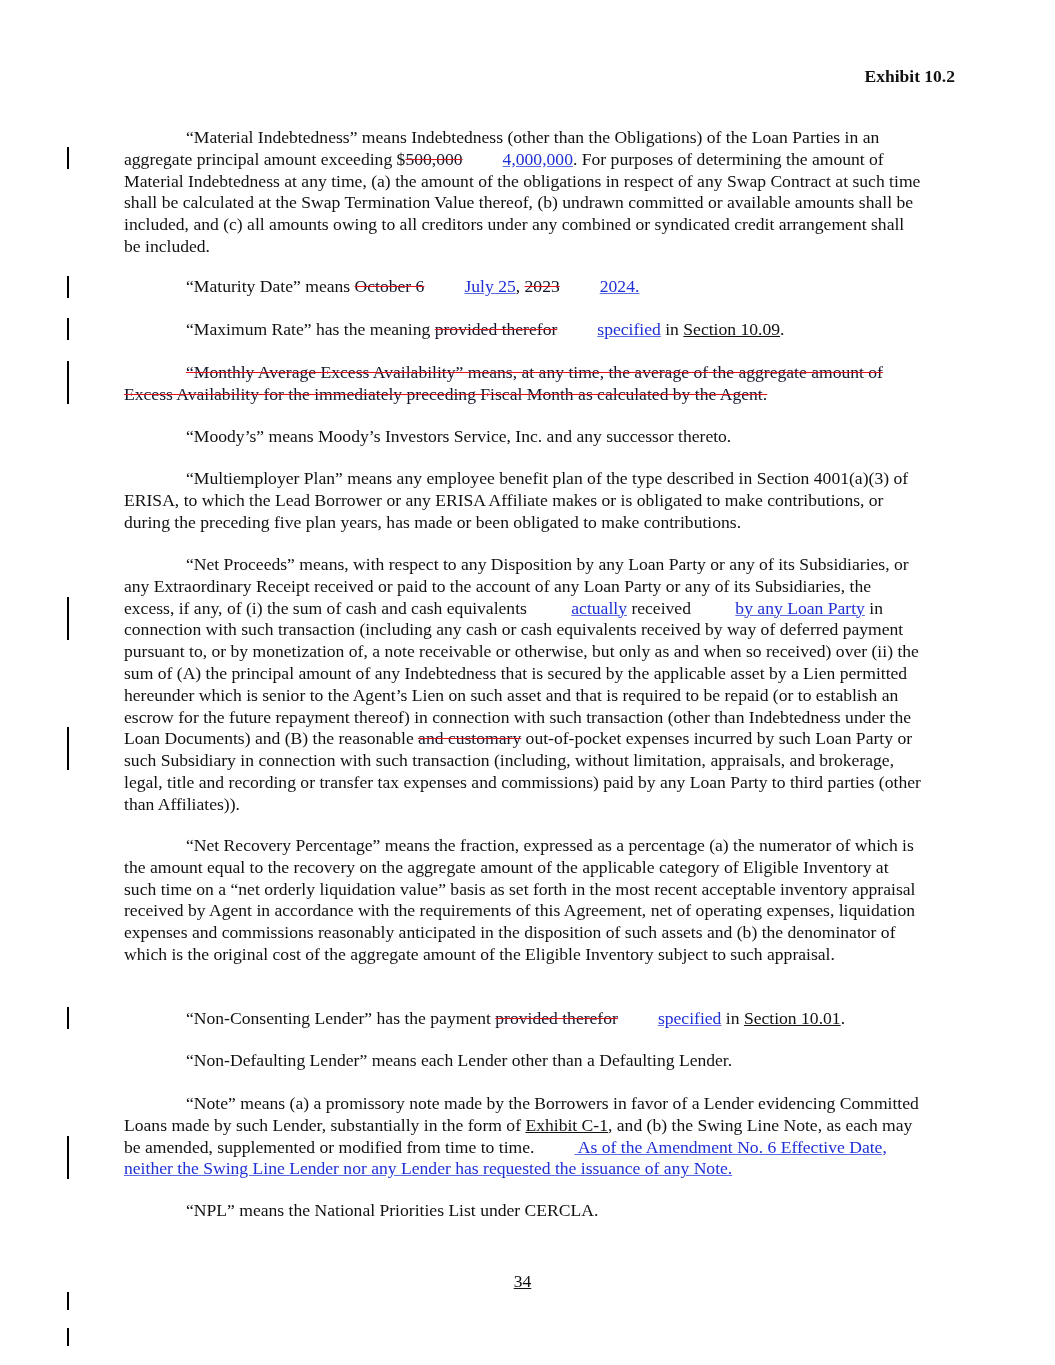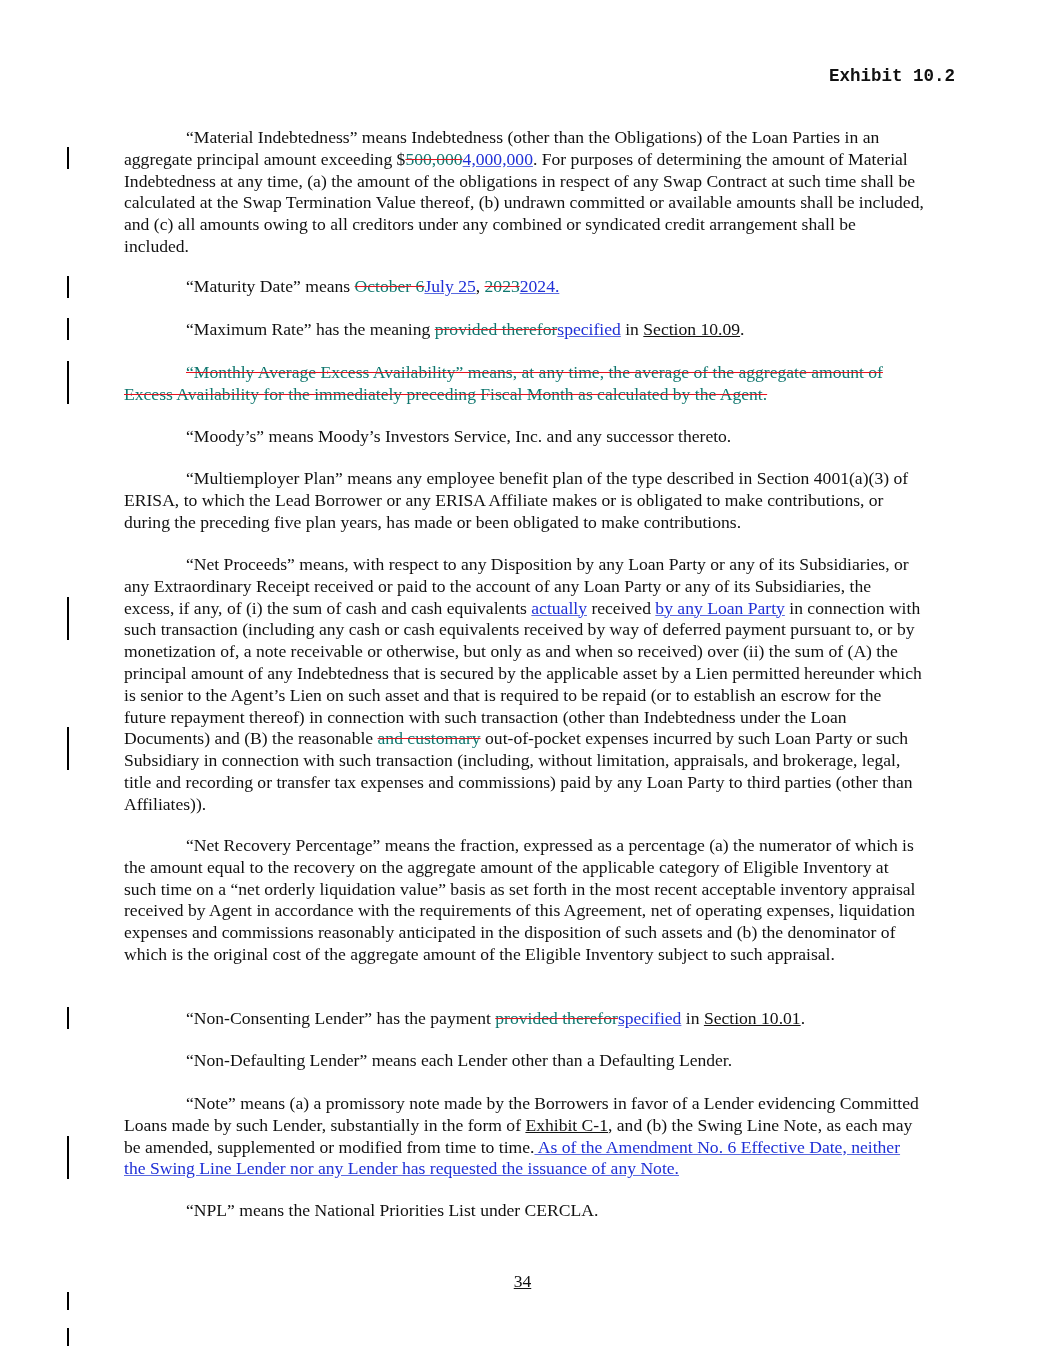--- a/index.html
+++ b/index.html
@@ -1,23 +1,23 @@
 <!DOCTYPE html>
 <html><head>
 <meta charset="utf-8">
 <style>
   html, body { margin: 0; padding: 0; background: #ffffff; }
   body { width: 1055px; height: 1365px; position: relative; overflow: hidden;
          font-family: "Liberation Serif", "DejaVu Serif", serif; color: #111; }
-  .exhibit { position: absolute; top: 66px; right: 100px; font-weight: bold; font-size: 17.5px; font-family: Liberation Mono, monospace; }
+  .exhibit { position: absolute; top: 66px; right: 100px; font-weight: bold; font-size: 17.5px; }
   .para { position: absolute; left: 124px; width: 800px; font-size: 17.6px; line-height: 21.8px;
           text-align: left; }
   .para .indent { display: inline-block; width: 62px; }
-  .del { color: #0f766e; text-decoration: line-through; text-decoration-color: #e8121f; }
-  .ins { color: #1f2fd6; text-decoration: underline; text-decoration-color: #5a6ae0; }
+  .del { color: #0f172a; text-decoration: line-through; text-decoration-color: #e8121f; }
+  .ins { color: #1f2fd6; text-decoration: underline; text-decoration-color: #5a6ae0; padding-left: 40px; }
   .ul  { text-decoration: underline; }
   .bar { position: absolute; left: 67px; width: 2px; background: #000; }
   .pagenum { position: absolute; top: 1271px; left: 0; width: 1045px; text-align: center; font-size: 17.5px; text-decoration: underline; }
 </style>
 </head>
 <body>
 
 <div class="exhibit">Exhibit 10.2</div>
 
 <div id="doc">

